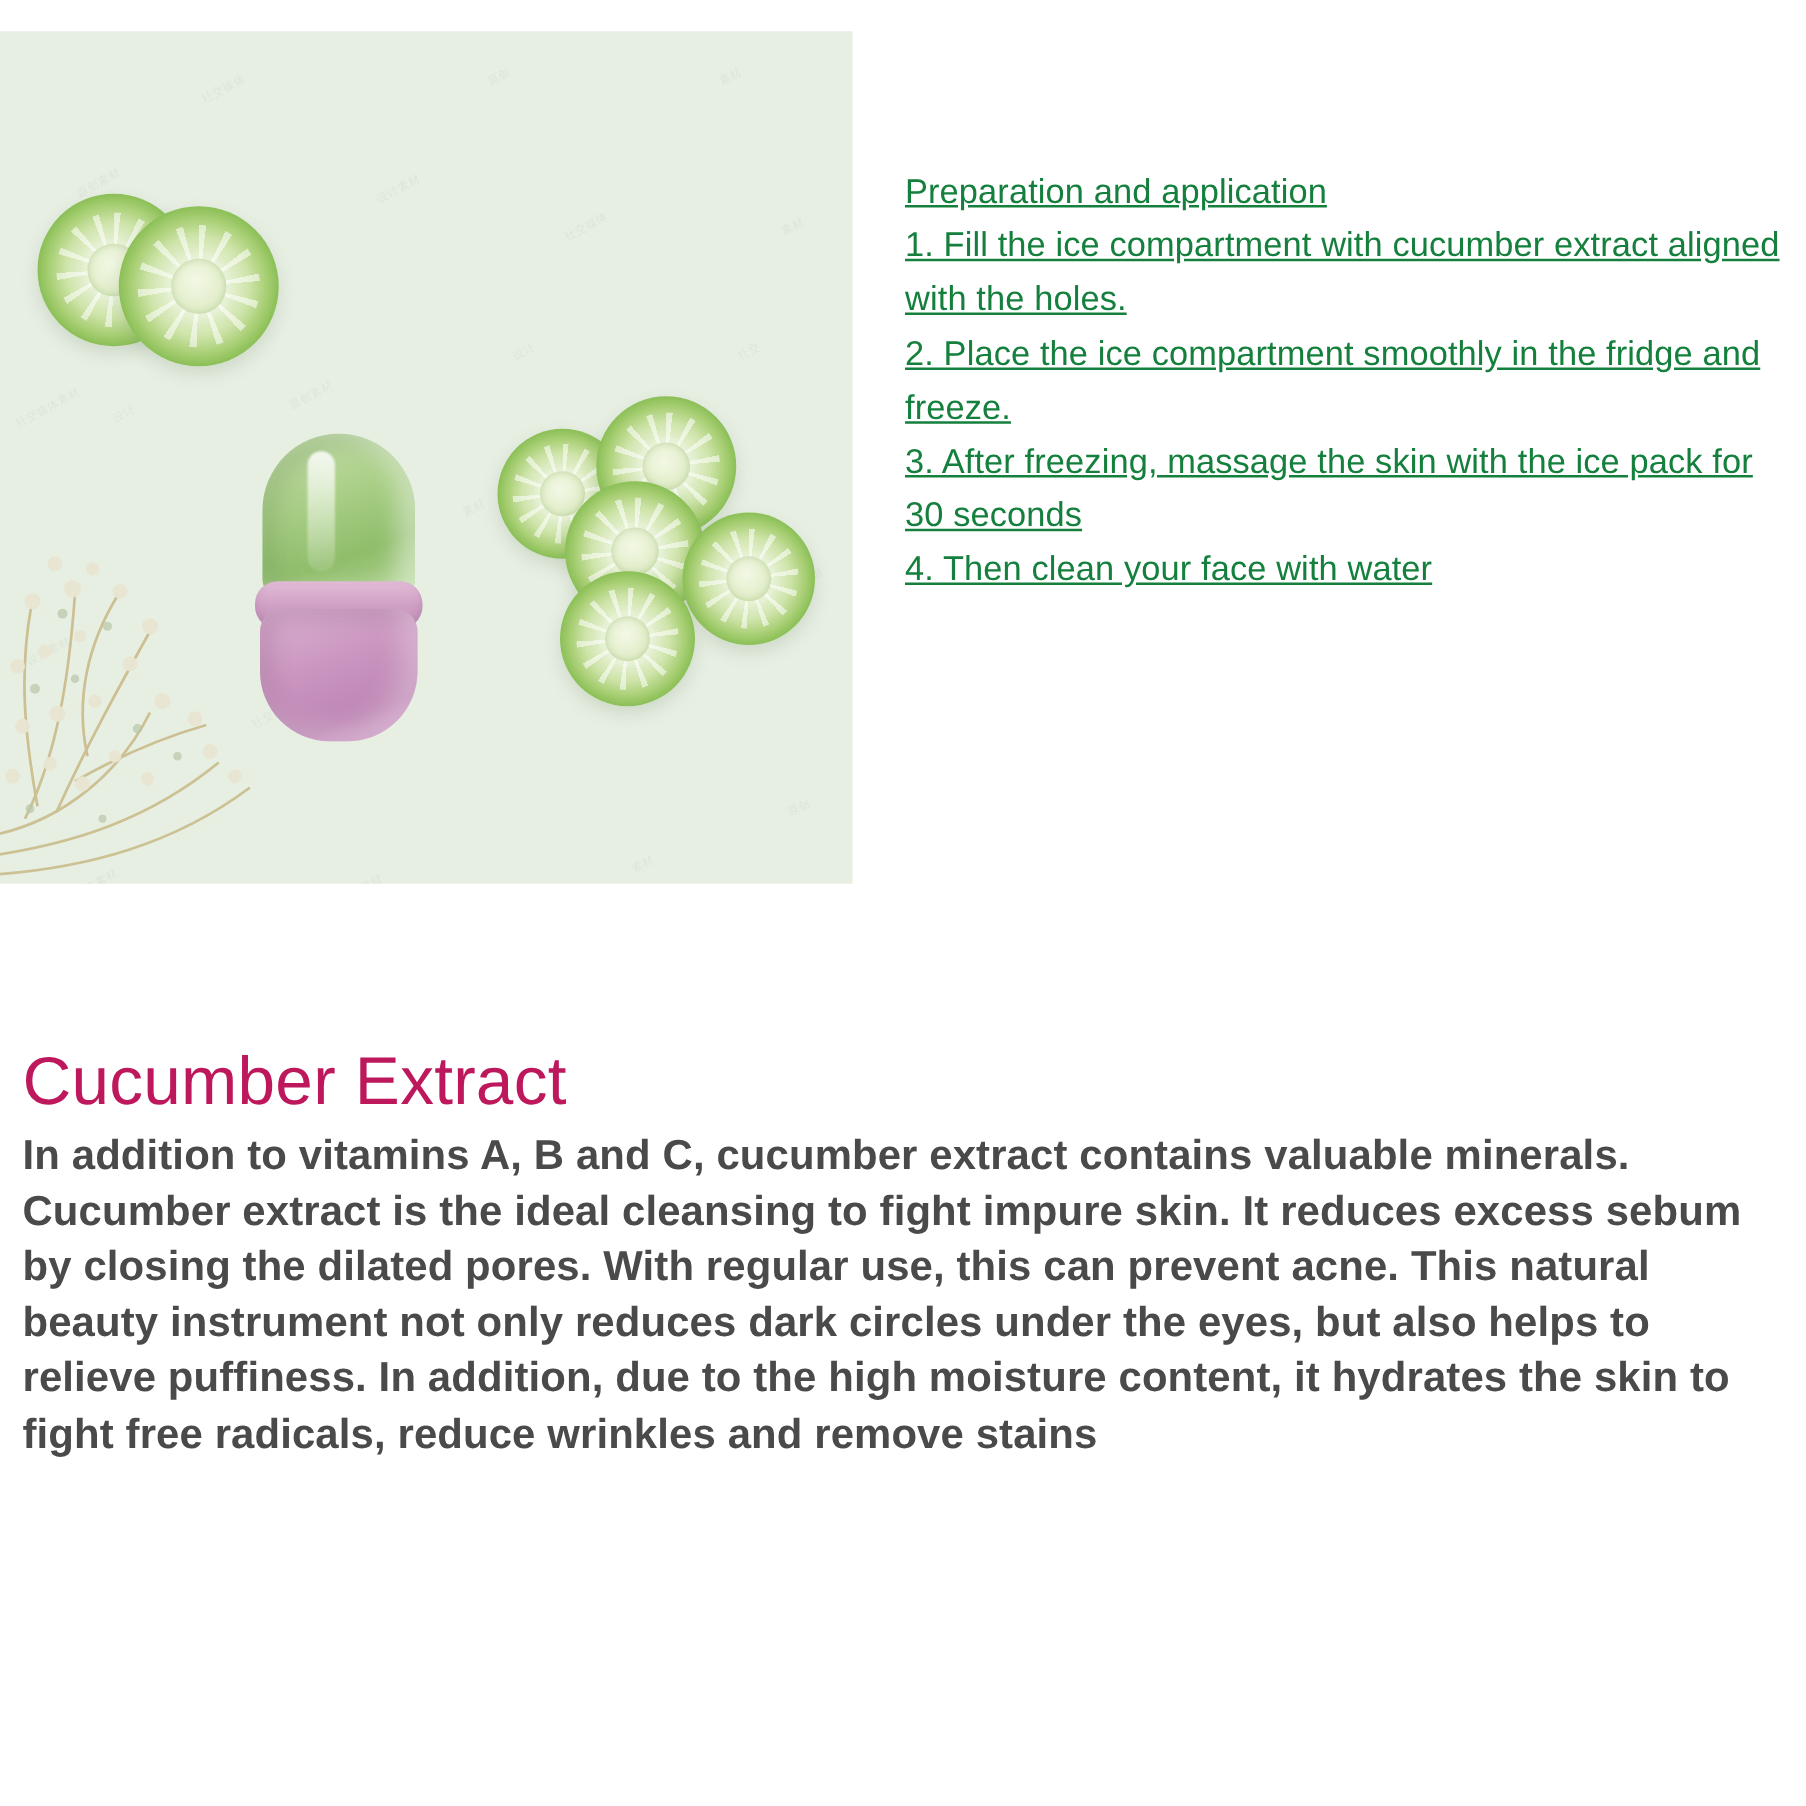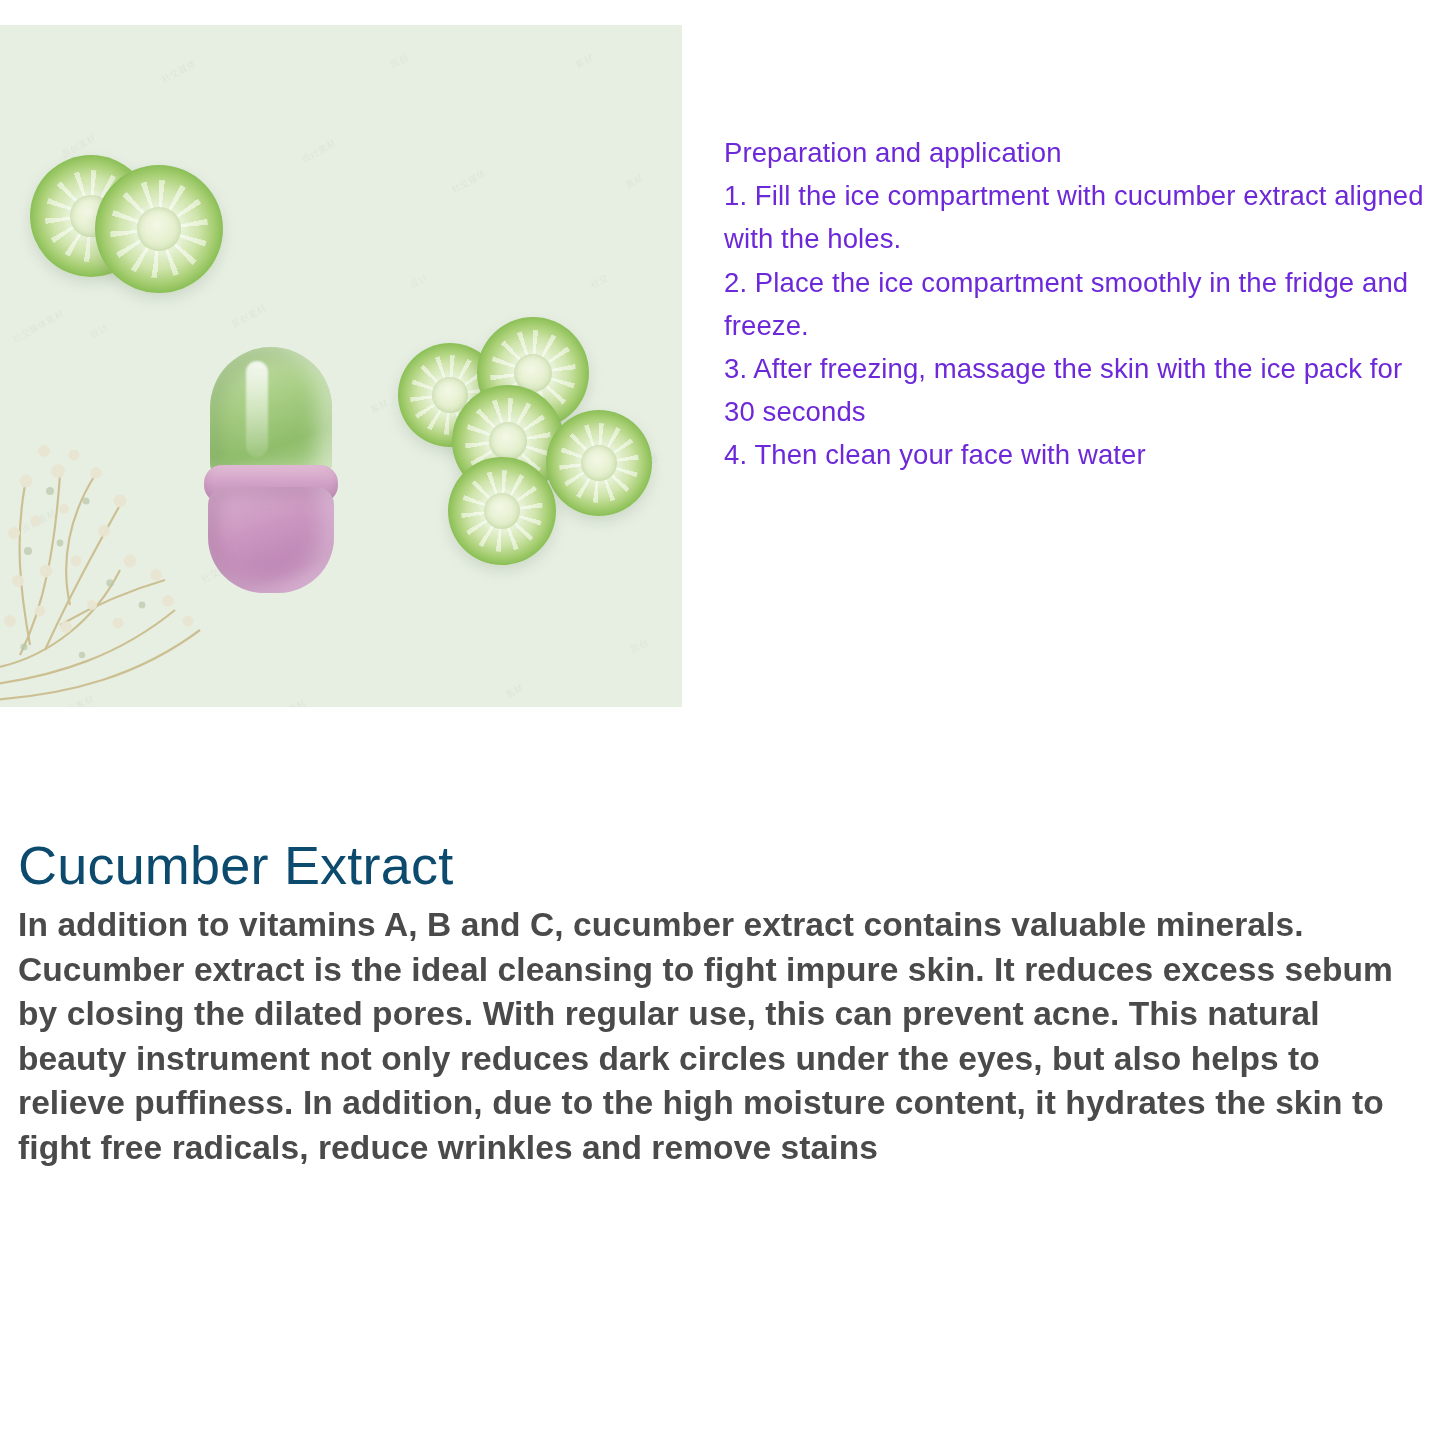--- a/index.html
+++ b/index.html
@@ -153,33 +153,34 @@
   .instructions {
     position: absolute;
     left: 724px;
     top: 131px;
     width: 700px;
   }
   .instructions p {
     margin: 0;
     font-size: 27.5px;
     line-height: 1.57;
-    color: #6d28d9;
+    color: #15803d;
     letter-spacing: 0.1px;
     white-space: pre-line;
+    text-decoration: underline;
   }
 
   
   .heading {
     position: absolute;
     left: 18px;
     top: 798px;
     font-size: 54px;
     font-weight: 400;
-    color: #0c4a6e;
+    color: #be185d;
     letter-spacing: 0.2px;
   }
   .body-copy {
     position: absolute;
     left: 18px;
     top: 903px;
     width: 1382px;
     font-size: 33.5px;
     line-height: 1.33;
     color: #4a4a4a;

